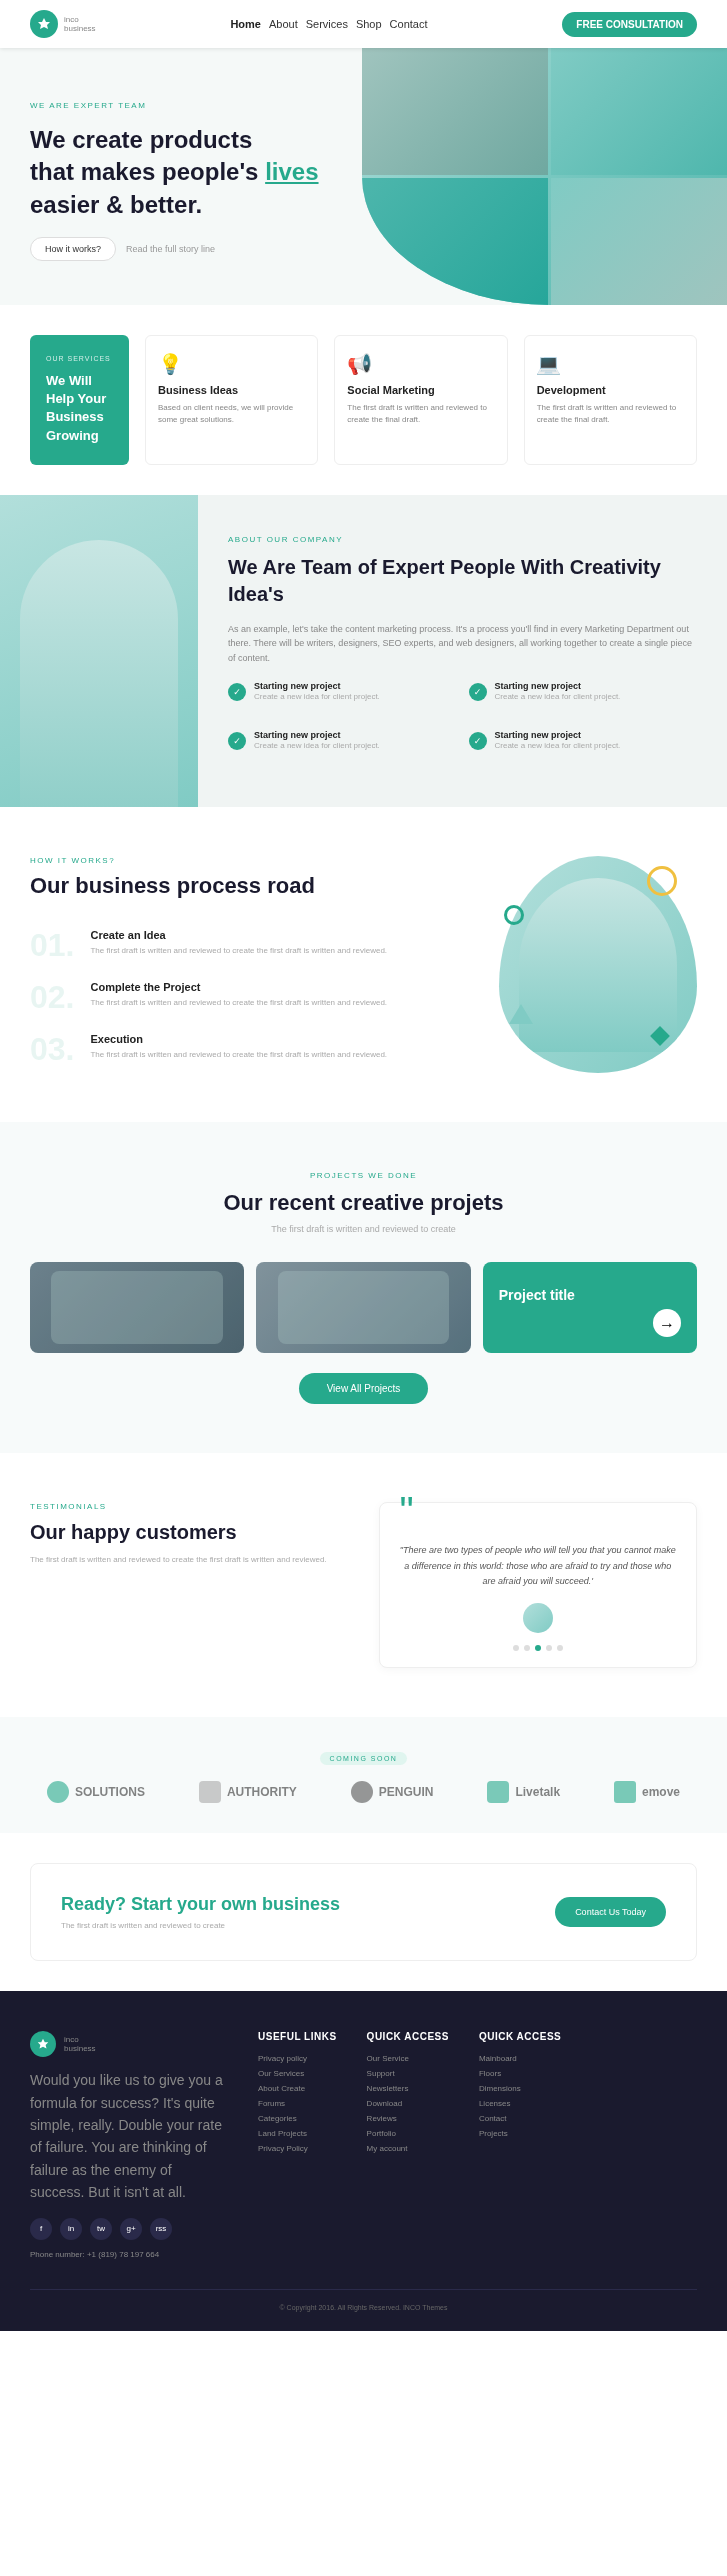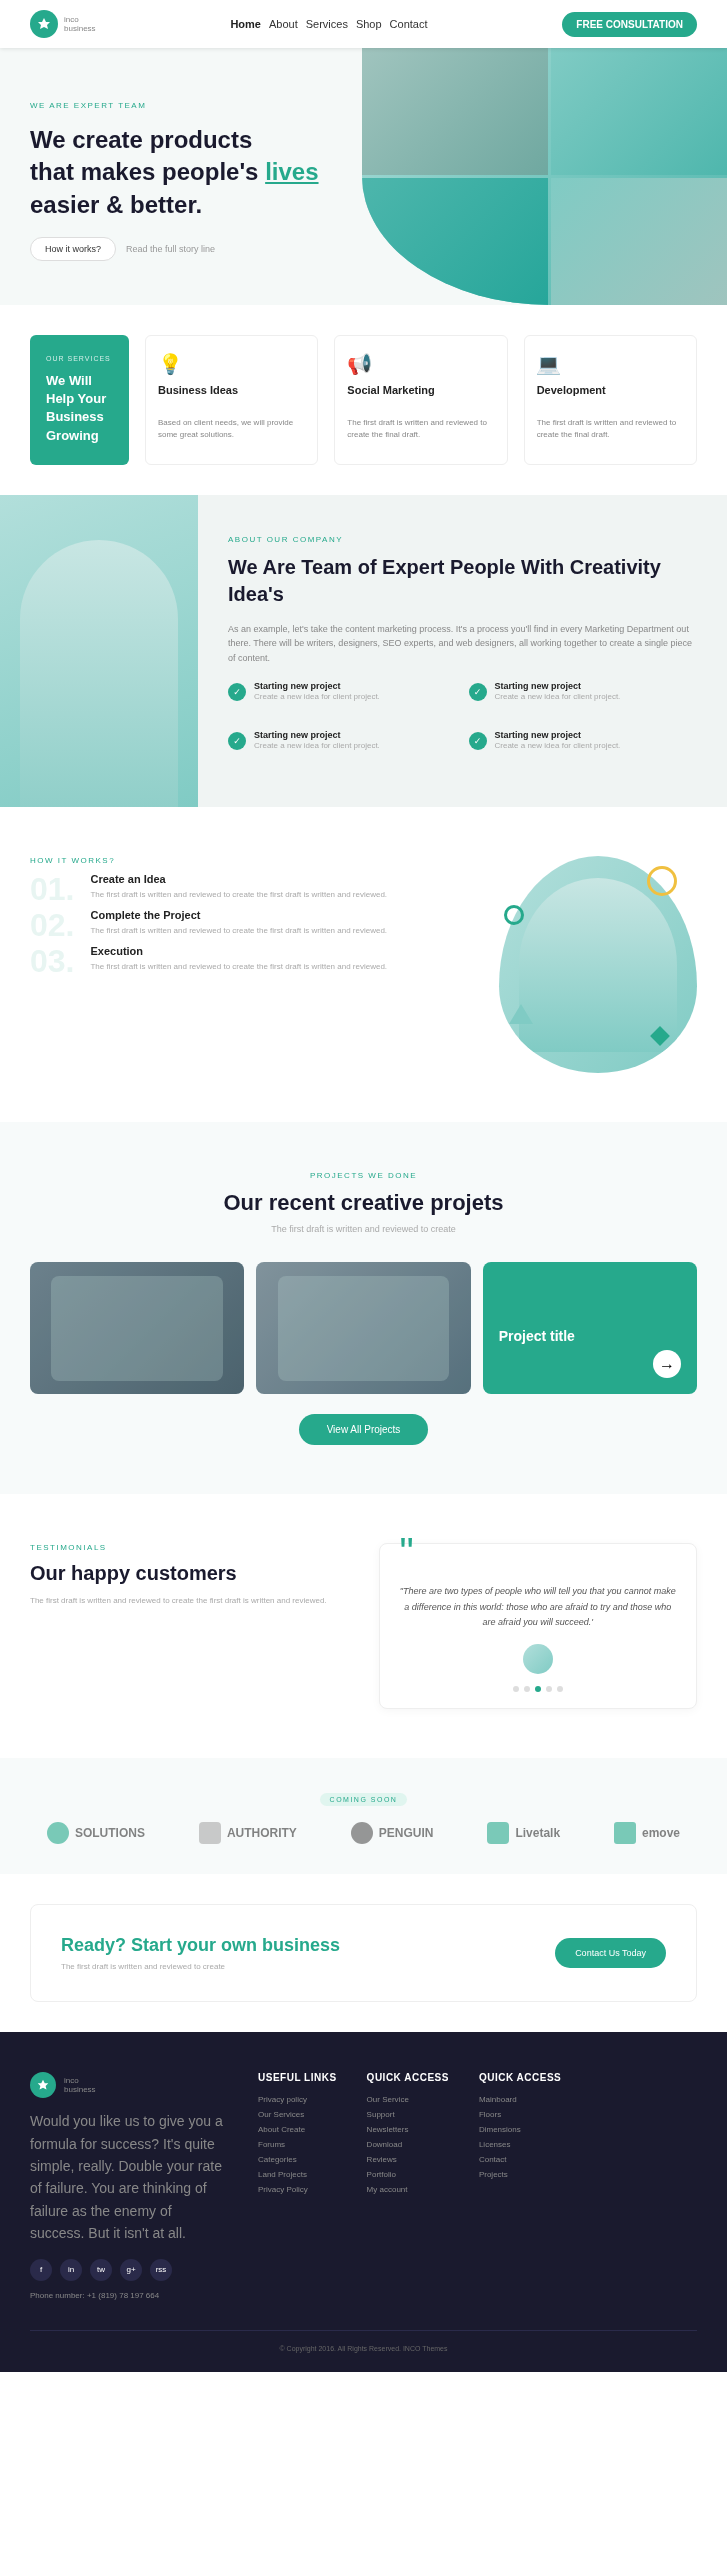--- a/index.html
+++ b/index.html
@@ -31,21 +31,21 @@
     .hero-people { display: grid; grid-template-columns: 1fr 1fr; gap: 3px; width: 100%; height: 100%; }
     .hero-person { background: linear-gradient(135deg, #a0c4be, #6fa8a0); }
 
     
     .services { display: flex; padding: 30px; gap: 16px; background: #fff; }
     .service-highlight { background: #26a98c; color: #fff; padding: 20px 16px; border-radius: 6px; min-width: 99px; flex: 0 0 99px; }
     .service-highlight .tag { font-size: 7px; letter-spacing: 1px; text-transform: uppercase; margin-bottom: 10px; opacity: 0.8; }
     .service-highlight h3 { font-size: 13px; font-weight: 700; line-height: 1.4; }
     .service-card { flex: 1; padding: 16px 12px; border: 1px solid #eee; border-radius: 6px; }
     .service-card .svc-icon { font-size: 20px; margin-bottom: 8px; color: #26a98c; }
-    .service-card h4 { font-size: 11px; font-weight: 700; color: #222; margin-bottom: 21px; }
+    .service-card h4 { font-size: 11px; font-weight: 700; color: #222; margin-bottom: 6px; }
     .service-card p { font-size: 8px; color: #888; line-height: 1.5; }
 
     
     .about { display: flex; background: #f0f4f3; min-height: 296px; }
     .about-image { flex: 0 0 198px; position: relative; overflow: hidden; }
     .about-image-inner { width: 100%; height: 100%; background: linear-gradient(160deg, #b2dfdb, #80cbc4); display: flex; align-items: flex-end; justify-content: center; }
     .about-person { width: 158px; height: 267px; background: linear-gradient(180deg, #c8e6e3 0%, #90cfc9 100%); border-radius: 79px 79px 0 0; margin-bottom: 0; }
     .about-content { flex: 1; padding: 40px 30px; }
     .section-tag { font-size: 8px; color: #26a98c; letter-spacing: 1.5px; text-transform: uppercase; margin-bottom: 10px; }
     .about-content h2 { font-size: 20px; font-weight: 700; color: #1a1a2e; line-height: 1.35; margin-bottom: 14px; }
@@ -54,39 +54,39 @@
     .checkpoint { display: flex; gap: 8px; align-items: flex-start; }
     .check-icon { width: 18px; height: 18px; background: #26a98c; border-radius: 50%; display: flex; align-items: center; justify-content: center; flex-shrink: 0; color: #fff; font-size: 9px; margin-top: 2px; }
     .checkpoint-text h5 { font-size: 9px; font-weight: 700; color: #222; }
     .checkpoint-text p { font-size: 8px; color: #aaa; line-height: 1.4; }
 
     
     .process { padding: 49px 30px; background: #fff; display: flex; gap: 30px; }
     .process-left { flex: 1; }
     .process-left .section-tag { margin-bottom: 8px; }
     .process-left h2 { font-size: 22px; font-weight: 700; color: #1a1a2e; margin-bottom: 30px; }
-    .process-steps { display: flex; flex-direction: column; gap: 4px; }
+    .process-steps { display: flex; flex-direction: column; gap: 20px; }
     .process-step { display: flex; gap: 16px; align-items: flex-start; }
     .step-num { font-size: 32px; font-weight: 700; color: #e8f5f2; line-height: 1; flex-shrink: 0; }
     .step-content h4 { font-size: 11px; font-weight: 700; color: #222; margin-bottom: 4px; }
     .step-content p { font-size: 8px; color: #aaa; line-height: 1.5; }
     .process-right { flex: 0 0 198px; position: relative; }
     .process-image { width: 198px; height: 217px; background: linear-gradient(135deg, #b2dfdb, #80cbc4); border-radius: 50% 50% 50% 50% / 60% 60% 40% 40%; overflow: hidden; display: flex; align-items: center; justify-content: center; }
     .process-decoration { position: absolute; }
     .deco-circle { width: 40px; height: 40px; border: 3px solid #26a98c; border-radius: 50%; }
     .deco-triangle { width: 0; height: 0; border-left: 12px solid transparent; border-right: 12px solid transparent; border-bottom: 20px solid #b2dfdb; }
     .deco-diamond { width: 14px; height: 14px; background: #26a98c; transform: rotate(45deg); }
 
     
     .projects { padding: 49px 30px; background: #f7fafa; }
     .projects-header { text-align: center; margin-bottom: 28px; }
     .projects-header h2 { font-size: 22px; font-weight: 700; color: #1a1a2e; margin-bottom: 8px; }
     .projects-header p { font-size: 9px; color: #aaa; }
     .projects-grid { display: grid; grid-template-columns: 1fr 1fr 1fr; gap: 12px; margin-bottom: 20px; }
-    .project-card { border-radius: 8px; overflow: hidden; position: relative; height: 132px; }
+    .project-card { border-radius: 8px; overflow: hidden; position: relative; height: 91px; }
     .project-card.img1 { background: linear-gradient(135deg, #78909c, #546e7a); }
     .project-card.img2 { background: linear-gradient(135deg, #90a4ae, #607d8b); }
     .project-card.img3 { background: #26a98c; display: flex; flex-direction: column; justify-content: flex-end; padding: 16px; }
     .project-card.img3 h4 { color: #fff; font-size: 14px; font-weight: 700; margin-bottom: 6px; }
     .project-card.img3 .arrow-btn { width: 28px; height: 28px; background: #fff; border-radius: 50%; display: flex; align-items: center; justify-content: center; align-self: flex-end; cursor: pointer; }
     .project-people { width: 100%; height: 100%; display: flex; align-items: center; justify-content: center; }
     .project-people .silhouette { width: 80%; height: 80%; background: rgba(255,255,255,0.1); border-radius: 8px; }
     .view-all-btn { display: block; margin: 0 auto; background: #26a98c; color: #fff; border: none; padding: 10px 28px; border-radius: 20px; font-size: 10px; cursor: pointer; }
 
     
@@ -256,20 +256,21 @@
           <p>Create a new idea for client project.</p>
         </div>
       </div>
     </div>
   </div>
 </section>
 
 <section class="process">
   <div class="process-left">
     <div class="section-tag">HOW IT WORKS?</div>
+    <h2>Our business process road</h2>
     <div class="process-steps">
       <div class="process-step">
         <div class="step-num">01.</div>
         <div class="step-content">
           <h4>Create an Idea</h4>
           <p>The first draft is written and reviewed to create the first draft is written and reviewed.</p>
         </div>
       </div>
       <div class="process-step">
         <div class="step-num">02.</div>

